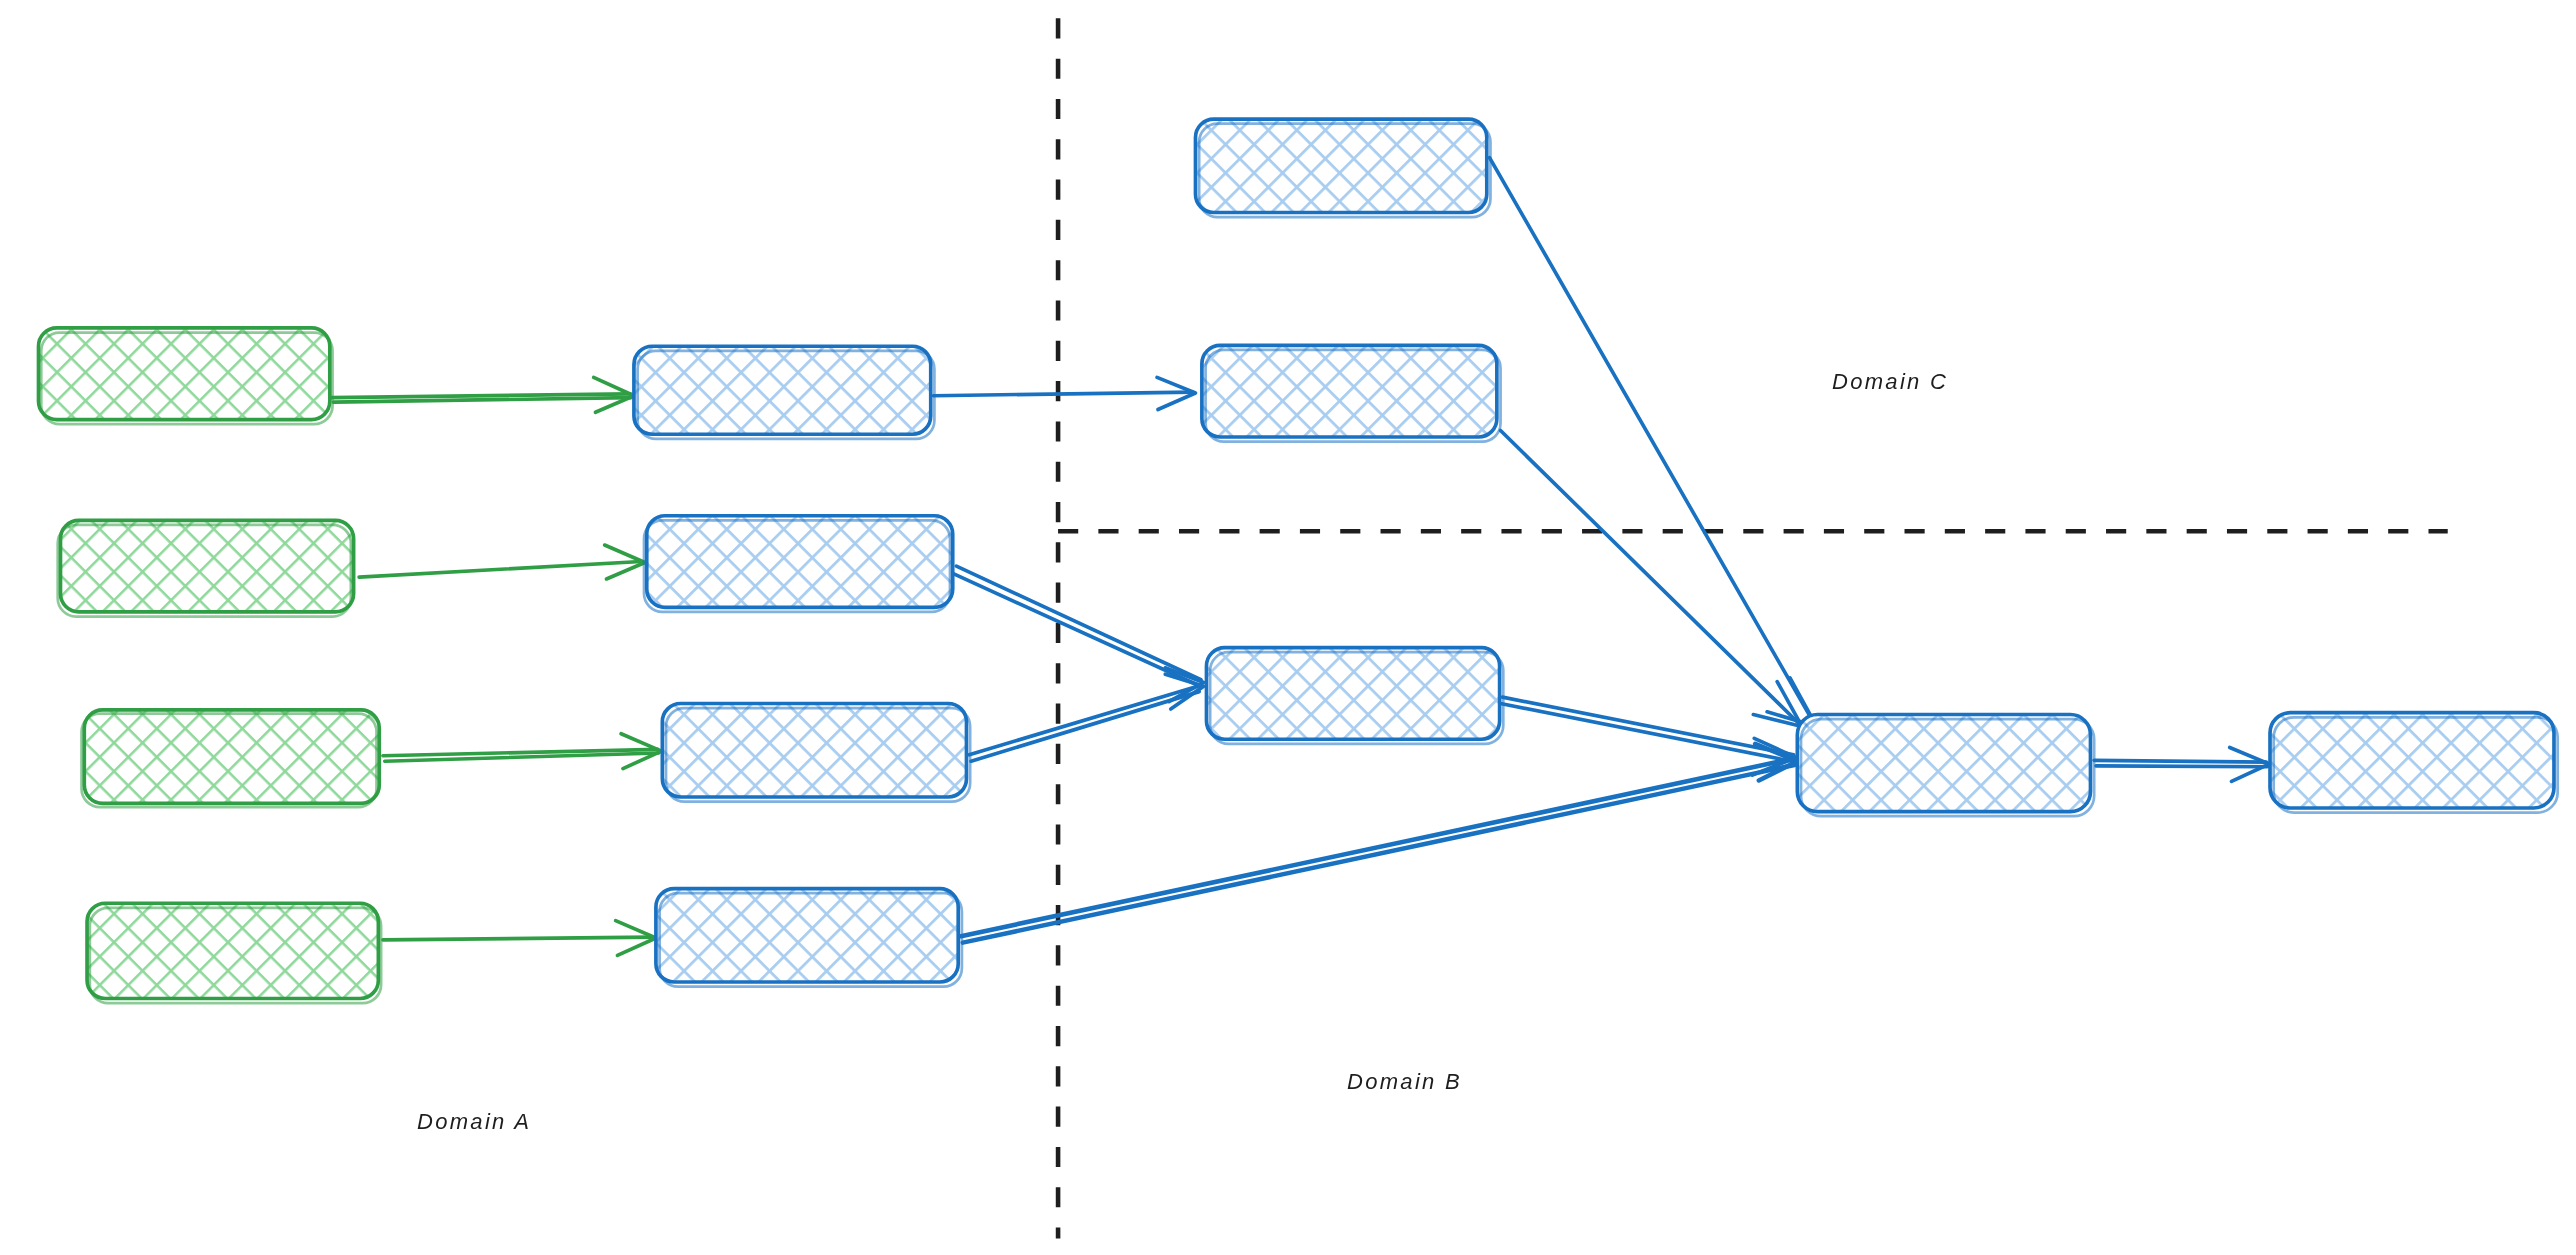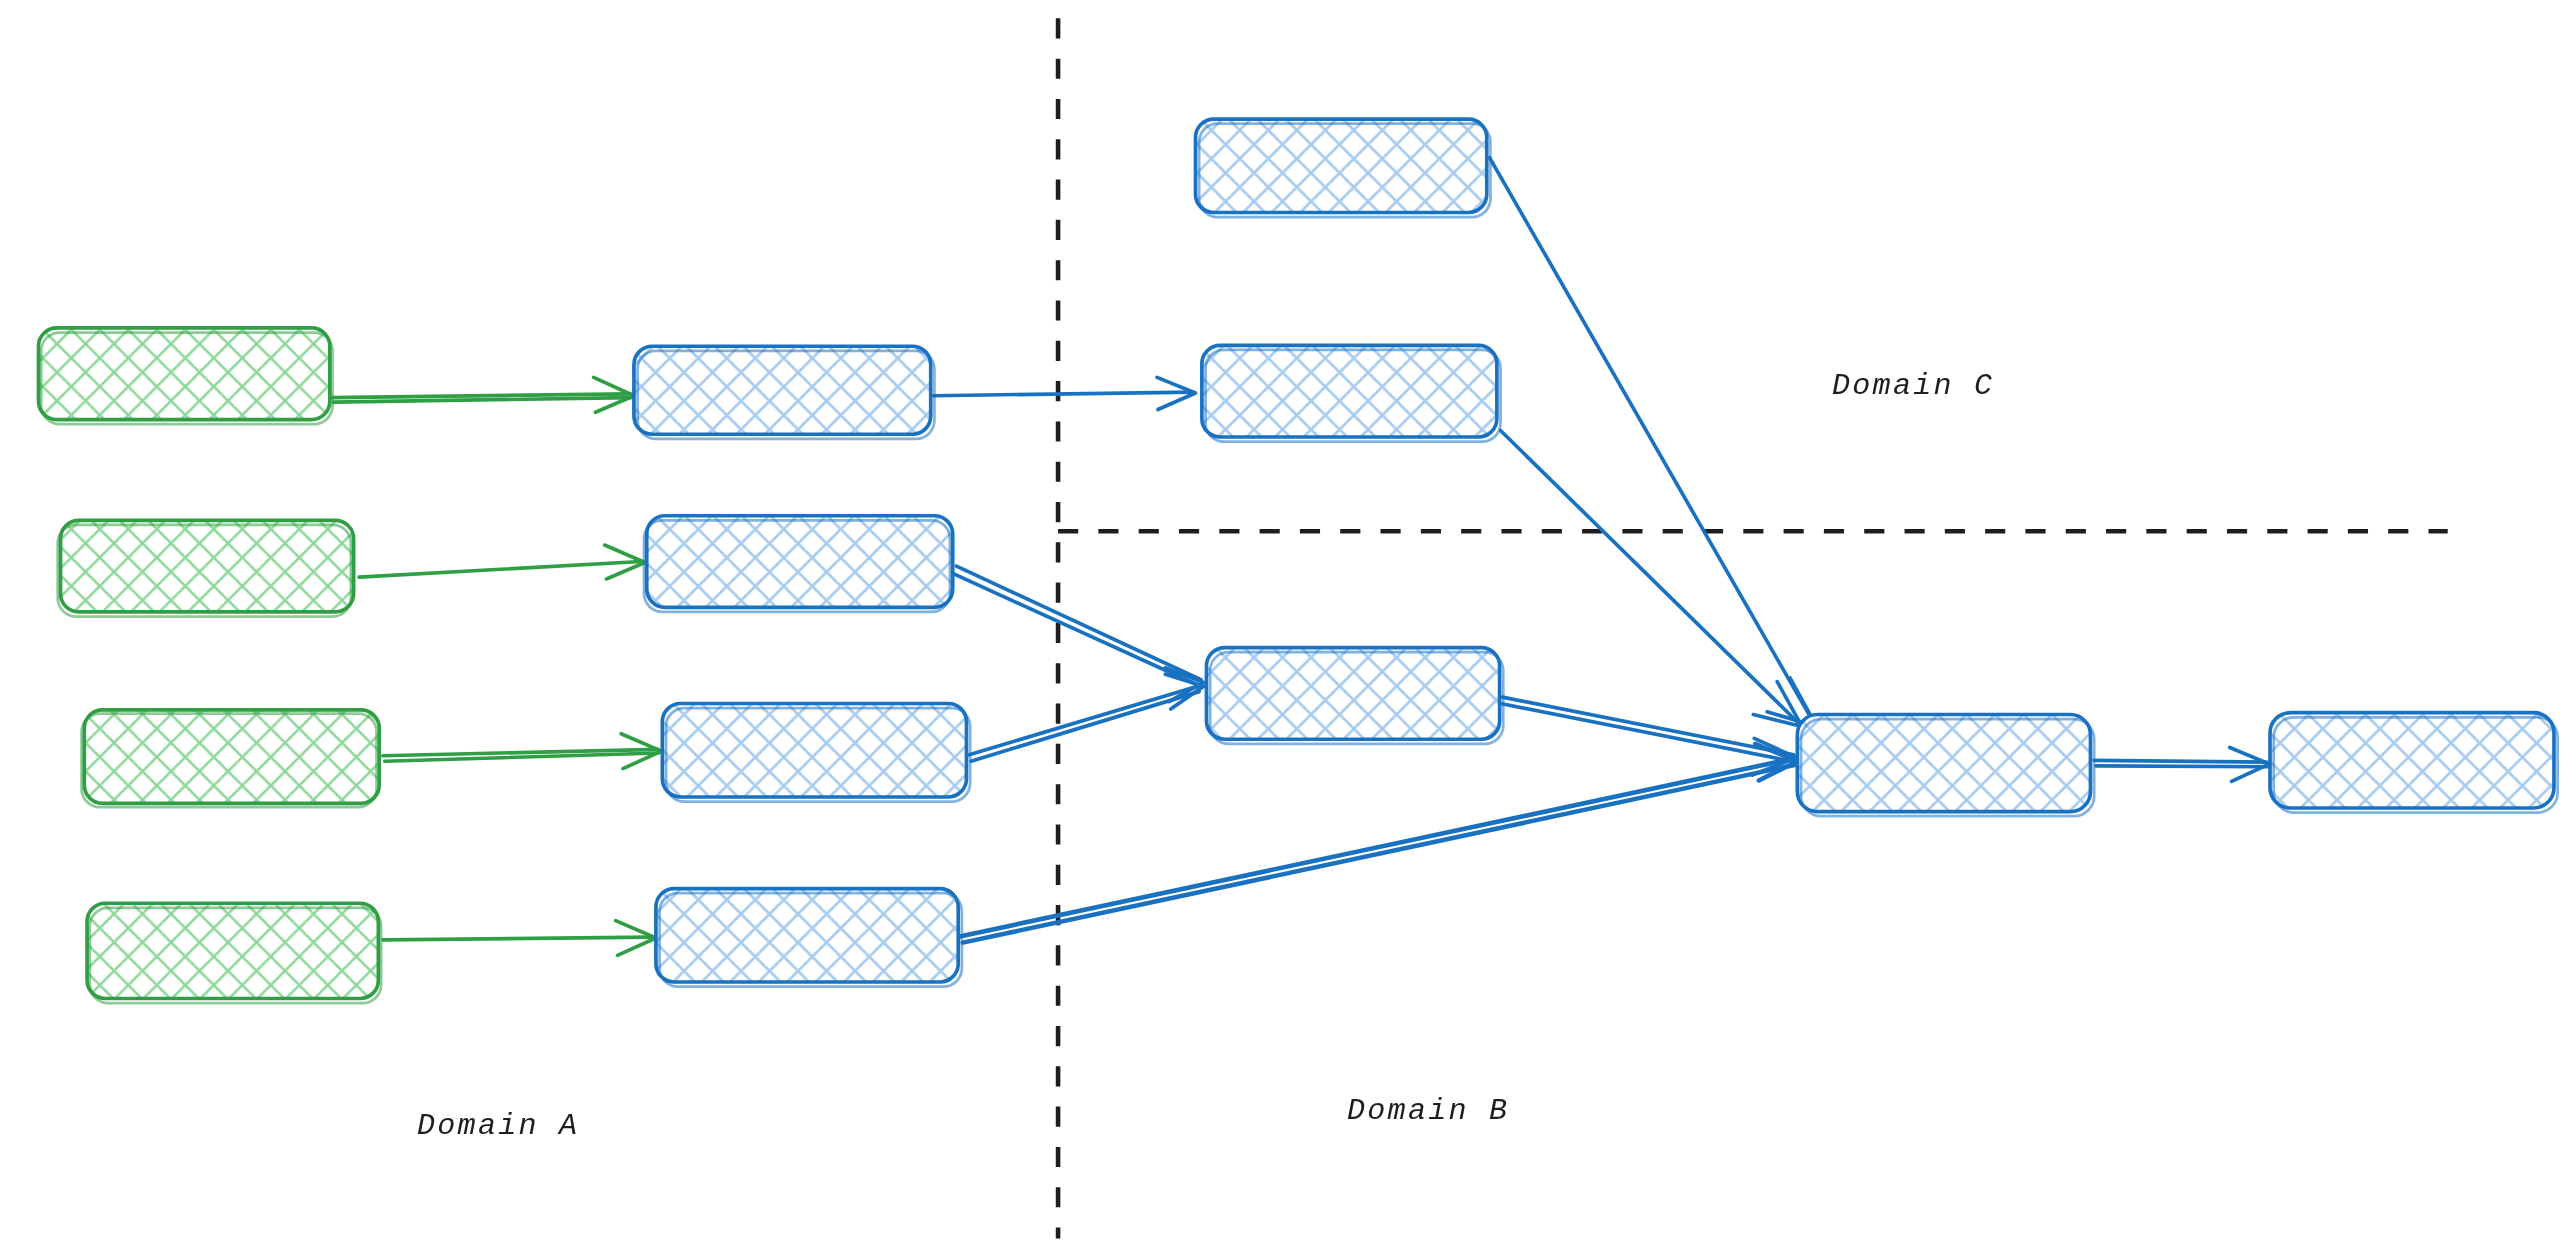--- a/index.html
+++ b/index.html
@@ -21,22 +21,22 @@
   #diagram-svg {
     position: absolute;
     top: 0;
     left: 0;
     width: 2576px;
     height: 1255px;
     display: block;
   }
   .domain-label {
     position: absolute;
-    font-family: Liberation Mono, monospace;
-    font-size: 30px;
+    font-family: Liberation Sans, sans-serif;
+    font-size: 22px;
     font-style: italic;
     letter-spacing: 2.3px;
     color: #1e1e1e;
     white-space: nowrap;
     user-select: none;
   }
 </style>
 </head>
 <body>
 
@@ -185,17 +185,17 @@
         <rect x="1966" y="785" width="320" height="106" rx="22" ry="22" fill="none" stroke="#1971c2" stroke-width="3" opacity="0.55"></rect>
       </g>
       <g>
         <rect x="2478" y="778" width="310" height="104" rx="22" ry="22" fill="url(#hatch-blue)" stroke="#1971c2" stroke-width="4"></rect>
         <rect x="2482" y="783" width="310" height="104" rx="22" ry="22" fill="none" stroke="#1971c2" stroke-width="3" opacity="0.55"></rect>
       </g>
     </g>
   </svg>
 
   <div class="domain-label" style="left:417px; top:1109px;">Domain A</div>
-  <div class="domain-label" style="left:1347px; top:1094px;">Domain B</div>
+  <div class="domain-label" style="left:1347px; top:1069px;">Domain B</div>
   <div class="domain-label" style="left:1832px; top:369px;">Domain C</div>
 
 </div>
 
 
 </body></html>

